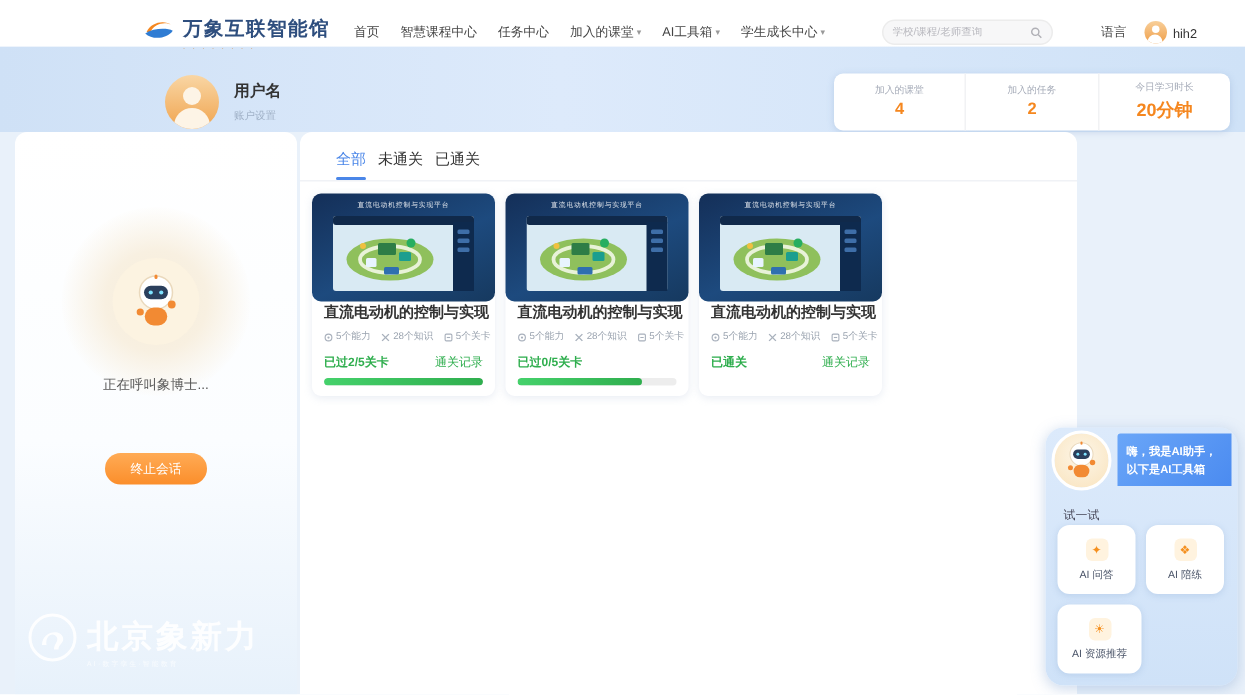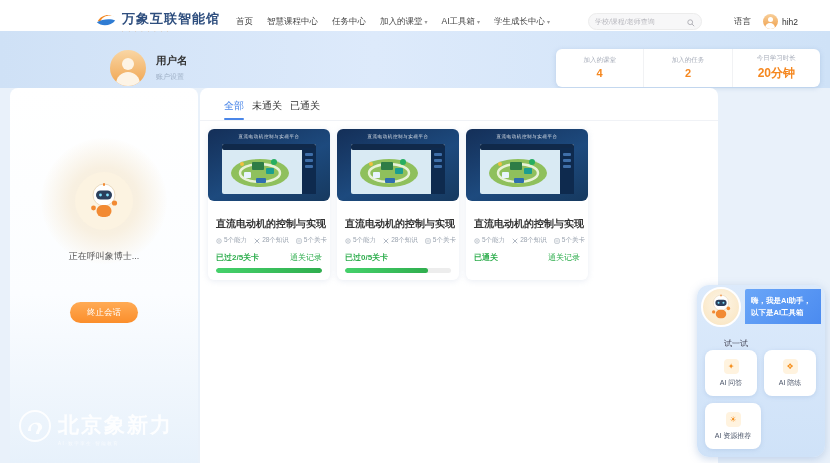--- a/index.html
+++ b/index.html
@@ -58,38 +58,38 @@
   .main { position:absolute; left:200px; top:88px; width:518px; bottom:0; background:#fff; border-radius:8px 8px 0 0; }
   .tabs { display:flex; gap:8px; padding:11px 0 0 24px; border-bottom:1px solid #f0f2f6; }
   .tab { font-size:10px; color:#333; padding-bottom:7px; position:relative; cursor:pointer; }
   .tab.active { color:#4a86e8; }
   .tab.active::after { content:""; position:absolute; left:0; right:0; bottom:0; height:2px; background:#4a86e8; border-radius:1px; }
   .cards { display:flex; gap:7px; padding:8px 0 0 8px; }
   .card { width:122px; background:#fff; border-radius:6px; box-shadow:0 1px 6px rgba(140,160,195,.2); padding-bottom:7px; cursor:pointer; }
   .card-img { position:relative; height:72px; border-radius:6px; overflow:hidden; background:linear-gradient(155deg,#142f58 0%,#1d4a7e 55%,#16395f 100%); }
   .card-cap { position:absolute; top:5px; left:0; width:100%; text-align:center; font-size:4.5px; color:rgba(255,255,255,.85); letter-spacing:.6px; }
   .shot { position:absolute; left:14px; top:15px; }
-  .card-title { font-size:10px; font-weight:bold; color:#333; margin:16px 8px 5px; white-space:nowrap; }
+  .card-title { font-size:10px; font-weight:bold; color:#333; margin:0 8px 5px; white-space:nowrap; }
   .card-meta { display:flex; gap:7px; align-items:center; font-size:6.5px; color:#9aa3af; margin:0 8px 7px; white-space:nowrap; }
   .meta-item { display:flex; align-items:center; gap:2px; }
   .card-foot { display:flex; justify-content:space-between; align-items:center; font-size:8px; margin:0 8px 5px; }
   .foot-status { color:#2fae4e; font-weight:bold; }
   .foot-link { color:#2fae4e; cursor:pointer; }
   .bar { height:5px; background:#ededed; border-radius:3px; margin:2px 8px 0; overflow:hidden; }
   .bar-fill { height:100%; background:linear-gradient(90deg,#45d16b,#2fae4e); border-radius:3px; }
 
   
   .ai-panel { position:absolute; right:5px; bottom:6px; width:128px; height:172px; border-radius:12px;
               background:linear-gradient(180deg,#dcEAfb,#cfe2f8); background:linear-gradient(180deg,#dceafb,#cfe2f8);
               box-shadow:0 2px 9px rgba(110,145,200,.35); z-index:6; }
   .ai-ava { position:absolute; left:4px; top:2px; width:40px; height:40px; border-radius:50%; border:2px solid #fff;
             background:radial-gradient(circle at 50% 40%,#fdf6e8,#f9e3bd); display:flex; align-items:center; justify-content:center; cursor:pointer; }
   .bubble { position:absolute; left:48px; top:4px; width:76px; padding:6px 6px; border-radius:0; border-top-left-radius:2px;
             background:linear-gradient(135deg,#6aa6f8,#4b8bf0); color:#fff; font-size:7.5px; font-weight:bold; line-height:1.55; }
-  .try-label { position:absolute; left:12px; top:53px; font-size:8px; color:#445;margin-left:15px; }
+  .try-label { position:absolute; left:12px; top:53px; font-size:8px; color:#445; }
   .tools { position:absolute; left:8px; top:65px; width:114px; display:flex; flex-wrap:wrap; gap:7px; }
   .tool { width:52px; height:46px; background:#fff; border-radius:8px; display:flex; flex-direction:column; align-items:center; justify-content:center; gap:4px;
           box-shadow:0 1px 4px rgba(130,160,205,.28); cursor:pointer; }
   .tool.wide { width:56px; }
   .tool-icon { width:15px; height:15px; border-radius:4px; background:#fff3df; display:flex; align-items:center; justify-content:center; font-size:8px; color:#f5901f; }
   .tool-label { font-size:7px; color:#4a5468; white-space:nowrap; }
 </style>
 </head>
 <body>
 

